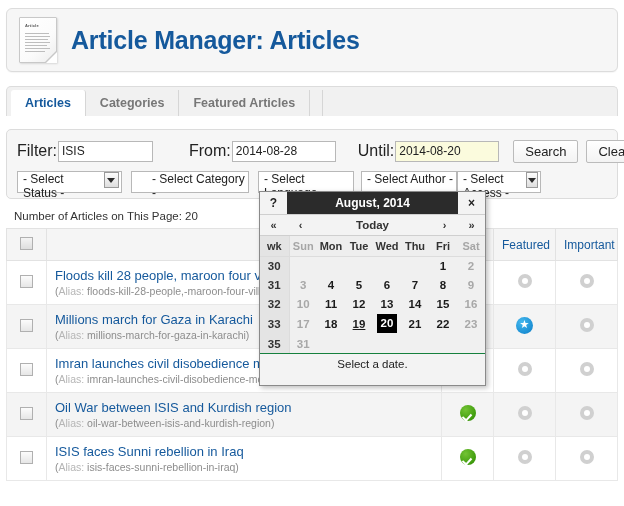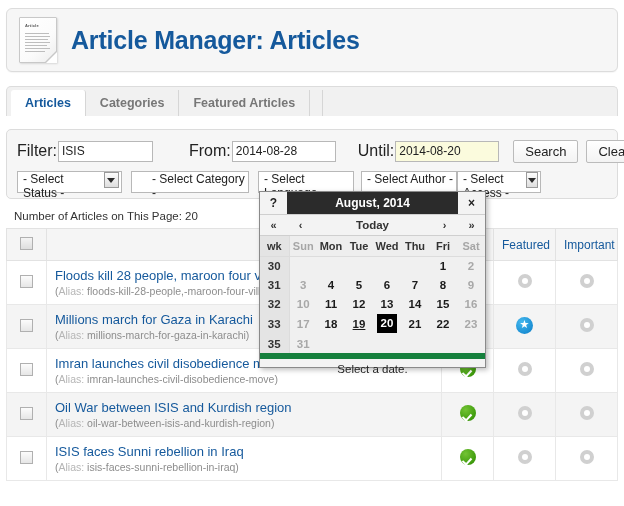--- a/index.html
+++ b/index.html
@@ -347,27 +347,27 @@
   table.cal td.today-d { text-decoration: underline; }
   table.cal td .selbox {
     display: block;
     background: #000000;
     color: #ffffff;
     border: 1px solid #000;
     line-height: 17px;
     margin: 0 3px;
   }
   .cal-foot {
-    height: 14px;
+    height: 32px;
     line-height: 21px;
     text-align: center;
     font-size: 11.5px;
     color: #222;
     background: #f3f3f3;
-    border-top: 6px solid #15803d;
+    border-top: 1px solid #15803d;
   }
 </style>
 </head>
 <body>
 
 <div id="page">
 
   <div class="page-header">
     <div class="doc-icon">
       <div class="sheet"></div>

